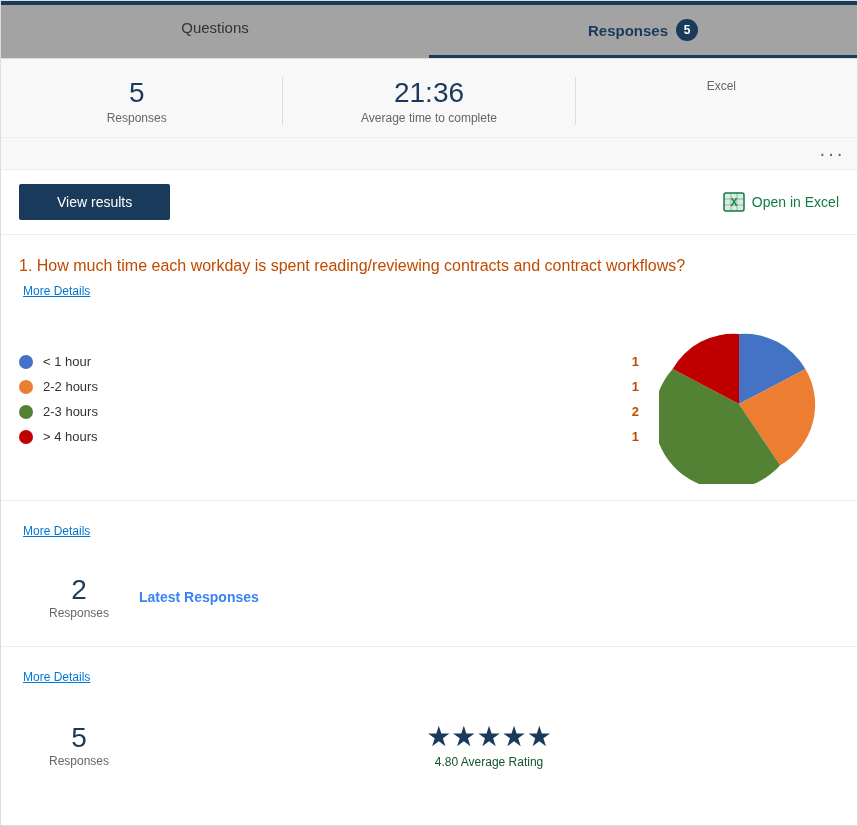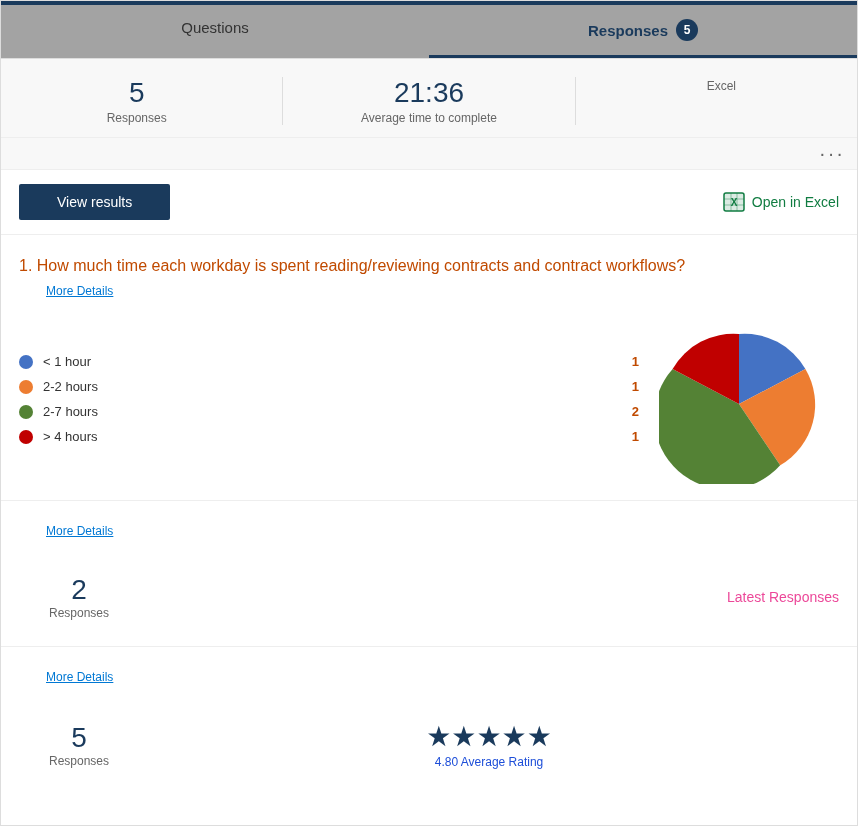--- a/index.html
+++ b/index.html
@@ -147,21 +147,21 @@
       color: #c04a00;
       font-weight: 500;
     }
     .more-details-link {
       font-size: 12px;
       color: #0078d4;
       cursor: pointer;
       text-decoration: underline;
       margin-bottom: 16px;
       display: inline-block;
-      margin-left: 27px;
+      margin-left: 4px;
     }
     
     .q1-content {
       display: flex;
       align-items: center;
       margin-top: 10px;
     }
     .legend-list {
       flex: 1;
       list-style: none;
@@ -209,42 +209,43 @@
       font-size: 28px;
       font-weight: 300;
       color: #1a3a5c;
     }
     .responses-sub {
       font-size: 12px;
       color: #666;
     }
     .latest-responses-label {
       flex: 1;
-      text-align: right;
+      text-align: left;
       font-size: 14px;
-      color: #ec4899;
+      color: #3b82f6;
+      font-weight: bold;
     }
     
     .q3-content {
       display: flex;
       align-items: center;
       margin-top: 10px;
       padding: 10px 0;
     }
     .stars-block {
       flex: 1;
       text-align: center;
     }
     .stars-row {
       font-size: 28px;
       color: #1a3a5c;
     }
     .stars-rating {
       font-size: 12px;
-      color: #1d4ed8;
+      color: #14532d;
       margin-top: 2px;
     }
   </style>
 </head>
 <body>
 
 <div class="container">
   <div class="top-bar"></div>
 
   <div class="tabs">
@@ -306,21 +307,21 @@
           <span class="legend-label">&lt; 1 hour</span>
           <span class="legend-count">1</span>
         </li>
         <li class="legend-item">
           <div class="legend-dot" style="background:#ED7D31;"></div>
           <span class="legend-label">2-2 hours</span>
           <span class="legend-count">1</span>
         </li>
         <li class="legend-item">
           <div class="legend-dot" style="background:#548235;"></div>
-          <span class="legend-label">2-7 hours</span>
+          <span class="legend-label">2-3 hours</span>
           <span class="legend-count">2</span>
         </li>
         <li class="legend-item">
           <div class="legend-dot" style="background:#C00000;"></div>
           <span class="legend-label">&gt; 4 hours</span>
           <span class="legend-count">1</span>
         </li>
       </ul>
       <div class="pie-chart-wrapper">
         <svg width="160" height="160" viewBox="0 0 160 160">

